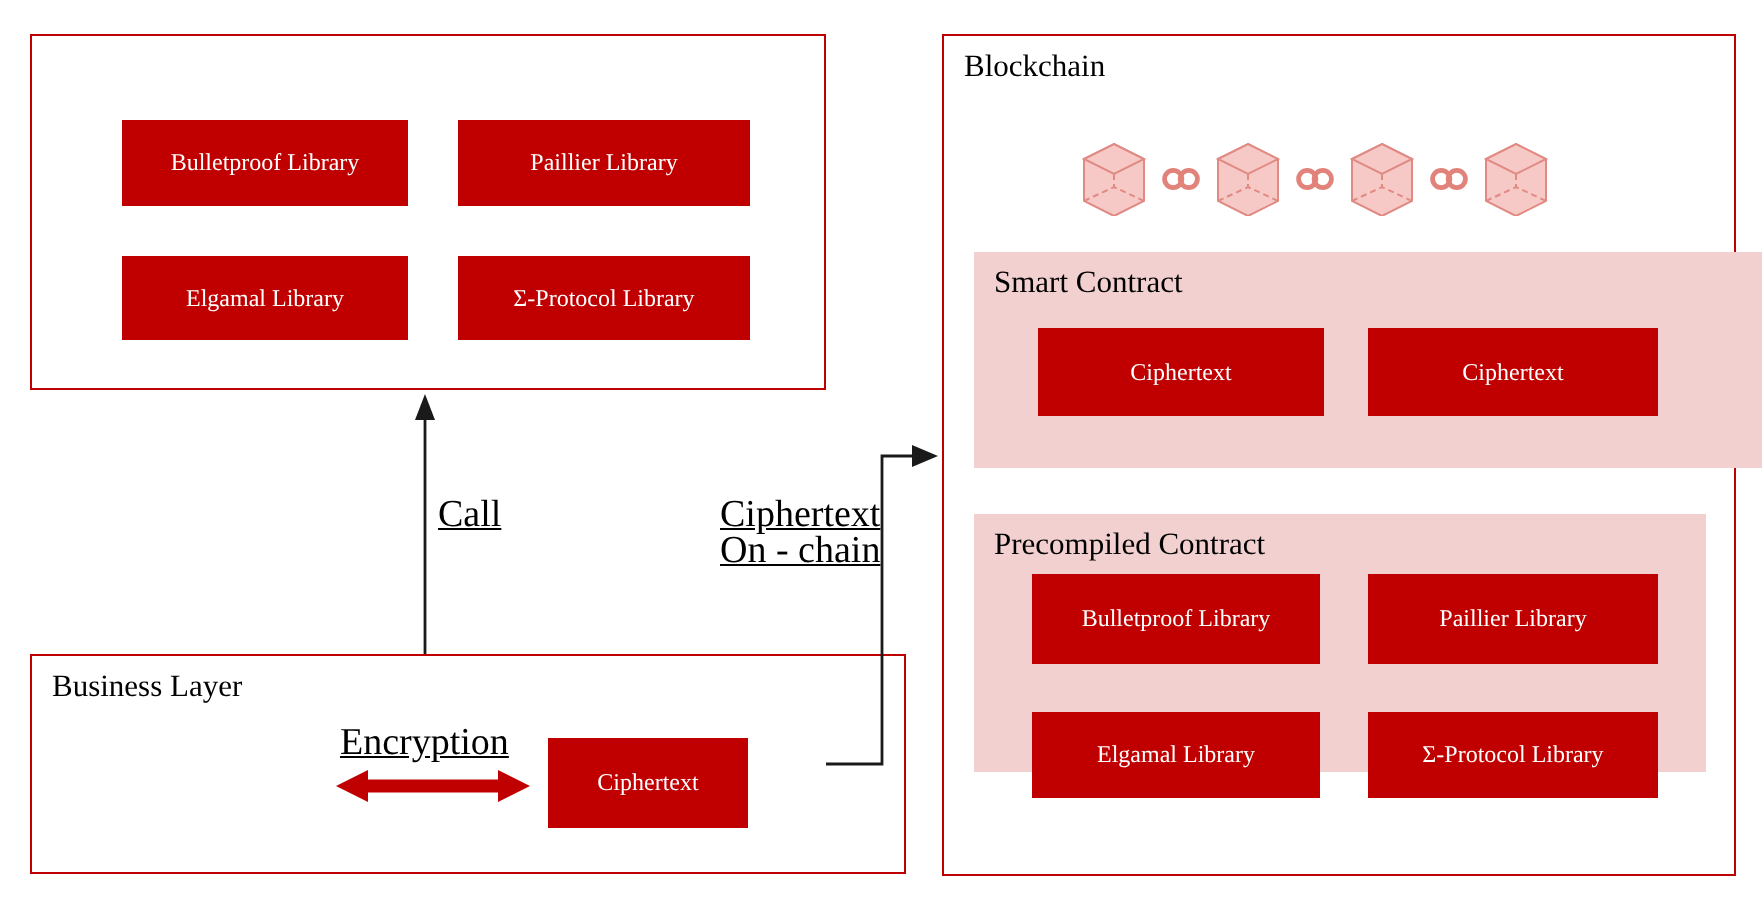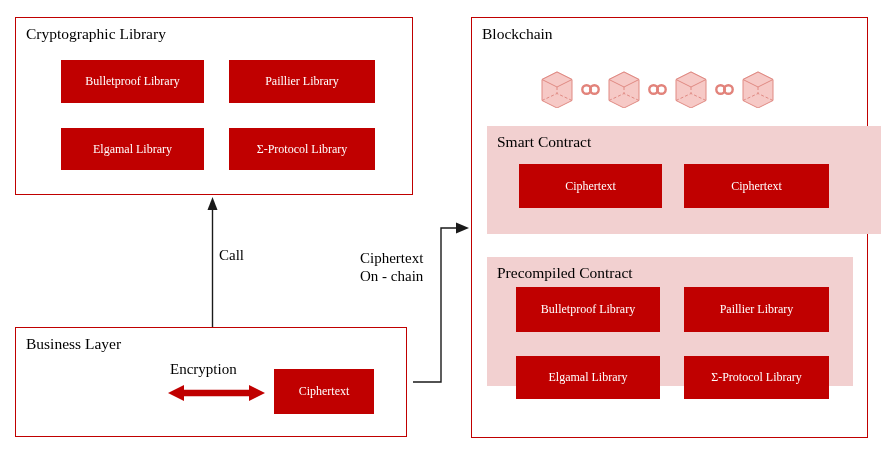--- a/index.html
+++ b/index.html
@@ -42,23 +42,24 @@
     background:var(--accent-red);
     color:#ffffff;
     display:flex;
     align-items:center;
     justify-content:center;
     font-size:12px;
     white-space:nowrap;
   }
   .float-label{
     position:absolute;
-    font-size:15px;
+    font-size:19px;
     color:var(--text-black);
     white-space:nowrap;
+    text-decoration:underline;
   }
   .center{}
   .overlay{
     position:absolute;
     left:0;top:0;
     pointer-events:none;
   }
   .chain-row{
     position:absolute;
     display:flex;
@@ -72,28 +73,27 @@
   .thin-head{fill:var(--arrow-black);stroke:none;}
   .red-shaft{stroke:var(--accent-red);stroke-width:6.5;fill:none;}
   .red-head{fill:var(--accent-red);stroke:none;}
 </style>
 </head>
 <body>
 
 <div class="canvas">
 
   <div class="box" style="left:15px;top:17px;width:398px;height:178px;">
-    <div class="box-title">Cryptographic Library</div>
     <div class="node" style="left:45px;top:42px;width:143px;height:43px;">Bulletproof Library</div>
     <div class="node" style="left:213px;top:42px;width:146px;height:43px;">Paillier Library</div>
     <div class="node" style="left:45px;top:110px;width:143px;height:42px;">Elgamal Library</div>
     <div class="node" style="left:213px;top:110px;width:146px;height:42px;">Σ-Protocol Library</div>
   </div>
 
-  <div class="box" style="left:15px;top:327px;width:392px;height:110px;">
+  <div class="box" style="left:15px;top:327px;width:438px;height:110px;">
     <div class="box-title">Business Layer</div>
     <div class="node" style="left:258px;top:41px;width:100px;height:45px;">Ciphertext</div>
   </div>
 
   <div class="box" style="left:471px;top:17px;width:397px;height:421px;">
     <div class="box-title">Blockchain</div>
 
     <div class="chain-row" style="left:68px;top:52px;">
       <svg width="34" height="38" viewBox="0 0 34 38">
         <polygon class="cube-face" points="17,2 32,9.5 32,30.5 17,38 2,30.5 2,9.5"></polygon>

